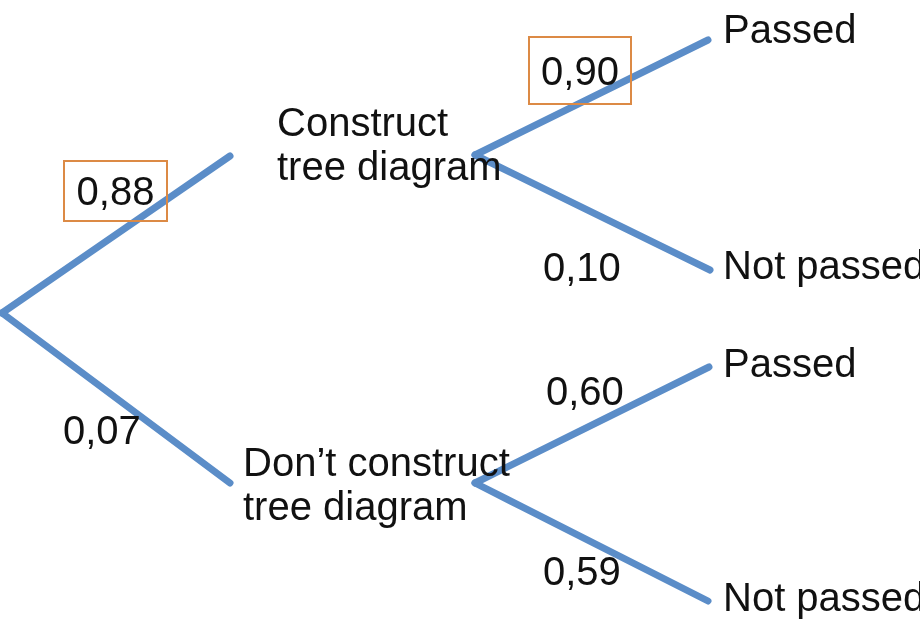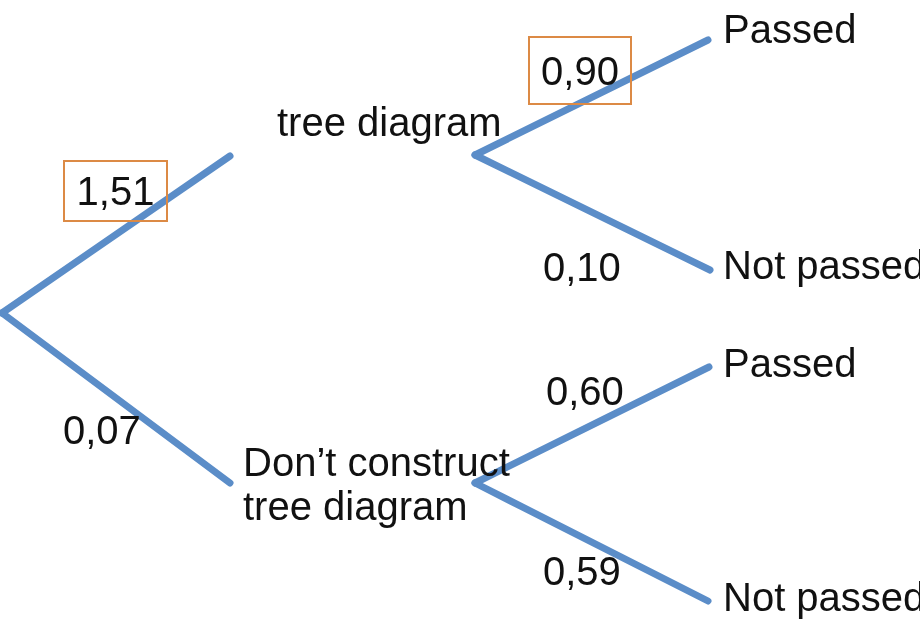--- a/index.html
+++ b/index.html
@@ -61,36 +61,37 @@
   <svg class="lines-svg" viewBox="0 0 920 641" xmlns="http://www.w3.org/2000/svg">
     <line x1="2" y1="313" x2="230" y2="156"></line>
     <line x1="2" y1="313" x2="230" y2="483"></line>
     <line x1="475" y1="155" x2="708" y2="40"></line>
     <line x1="475" y1="155" x2="710" y2="270"></line>
     <line x1="475" y1="483" x2="709" y2="367"></line>
     <line x1="475" y1="483" x2="708" y2="601"></line>
   </svg>
 
   <div class="prob-box" style="left:63px; top:160px; width:105px; height:62px;">
-    <span class="label">1,51</span>
+    <span class="label">0,88</span>
   </div>
 
   <div class="prob-box" style="left:528px; top:36px; width:104px; height:69px;">
     <span class="label">0,90</span>
   </div>
 
   <div class="label" style="left:63px; top:413px;">0,07</div>
 
   <div class="label" style="left:543px; top:226px;margin-top:24px;">0,10</div>
 
   <div class="label" style="left:546px; top:374px;">0,60</div>
 
   <div class="label" style="left:543px; top:554px;">0,59</div>
 
   <div class="label node-label" style="left:277px; top:100px;">
+    <div>Construct</div>
     <div>tree diagram</div>
   </div>
 
   <div class="label node-label" style="left:243px; top:440px;">
     <div>Don’t construct</div>
     <div>tree diagram</div>
   </div>
 
   <div class="label" style="left:723px; top:12px;">Passed</div>
 

